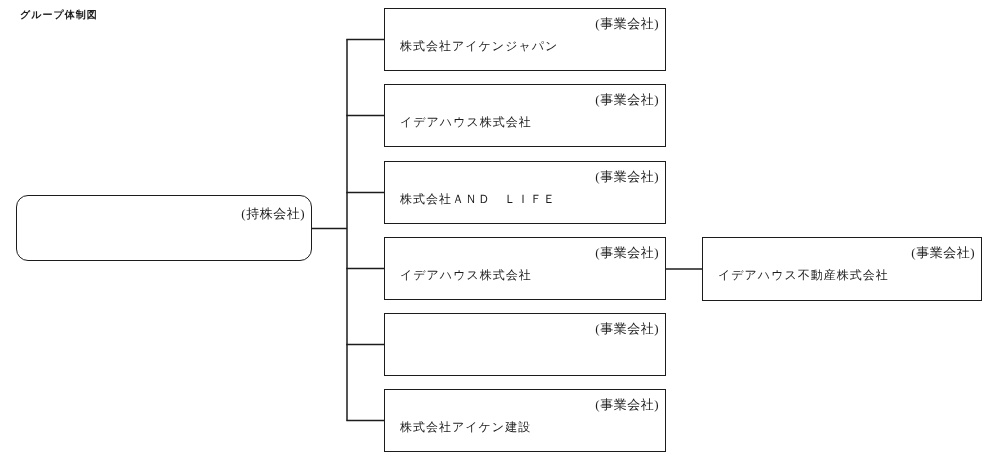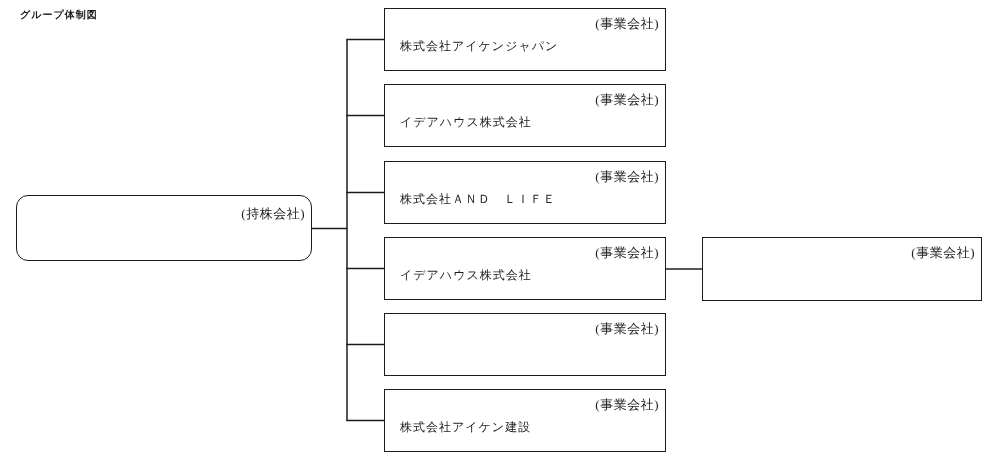--- a/index.html
+++ b/index.html
@@ -132,15 +132,16 @@
     <div class="node-type">(事業会社)</div>
   </div>
 
   <div class="node node-mid n6">
     <div class="node-type">(事業会社)</div>
     <div class="node-name">株式会社アイケン建設</div>
   </div>
 
   <div class="node node-subsub">
     <div class="node-type">(事業会社)</div>
+    <div class="node-name">イデアハウス不動産株式会社</div>
   </div>
 
 </div>
 
 </body></html>

